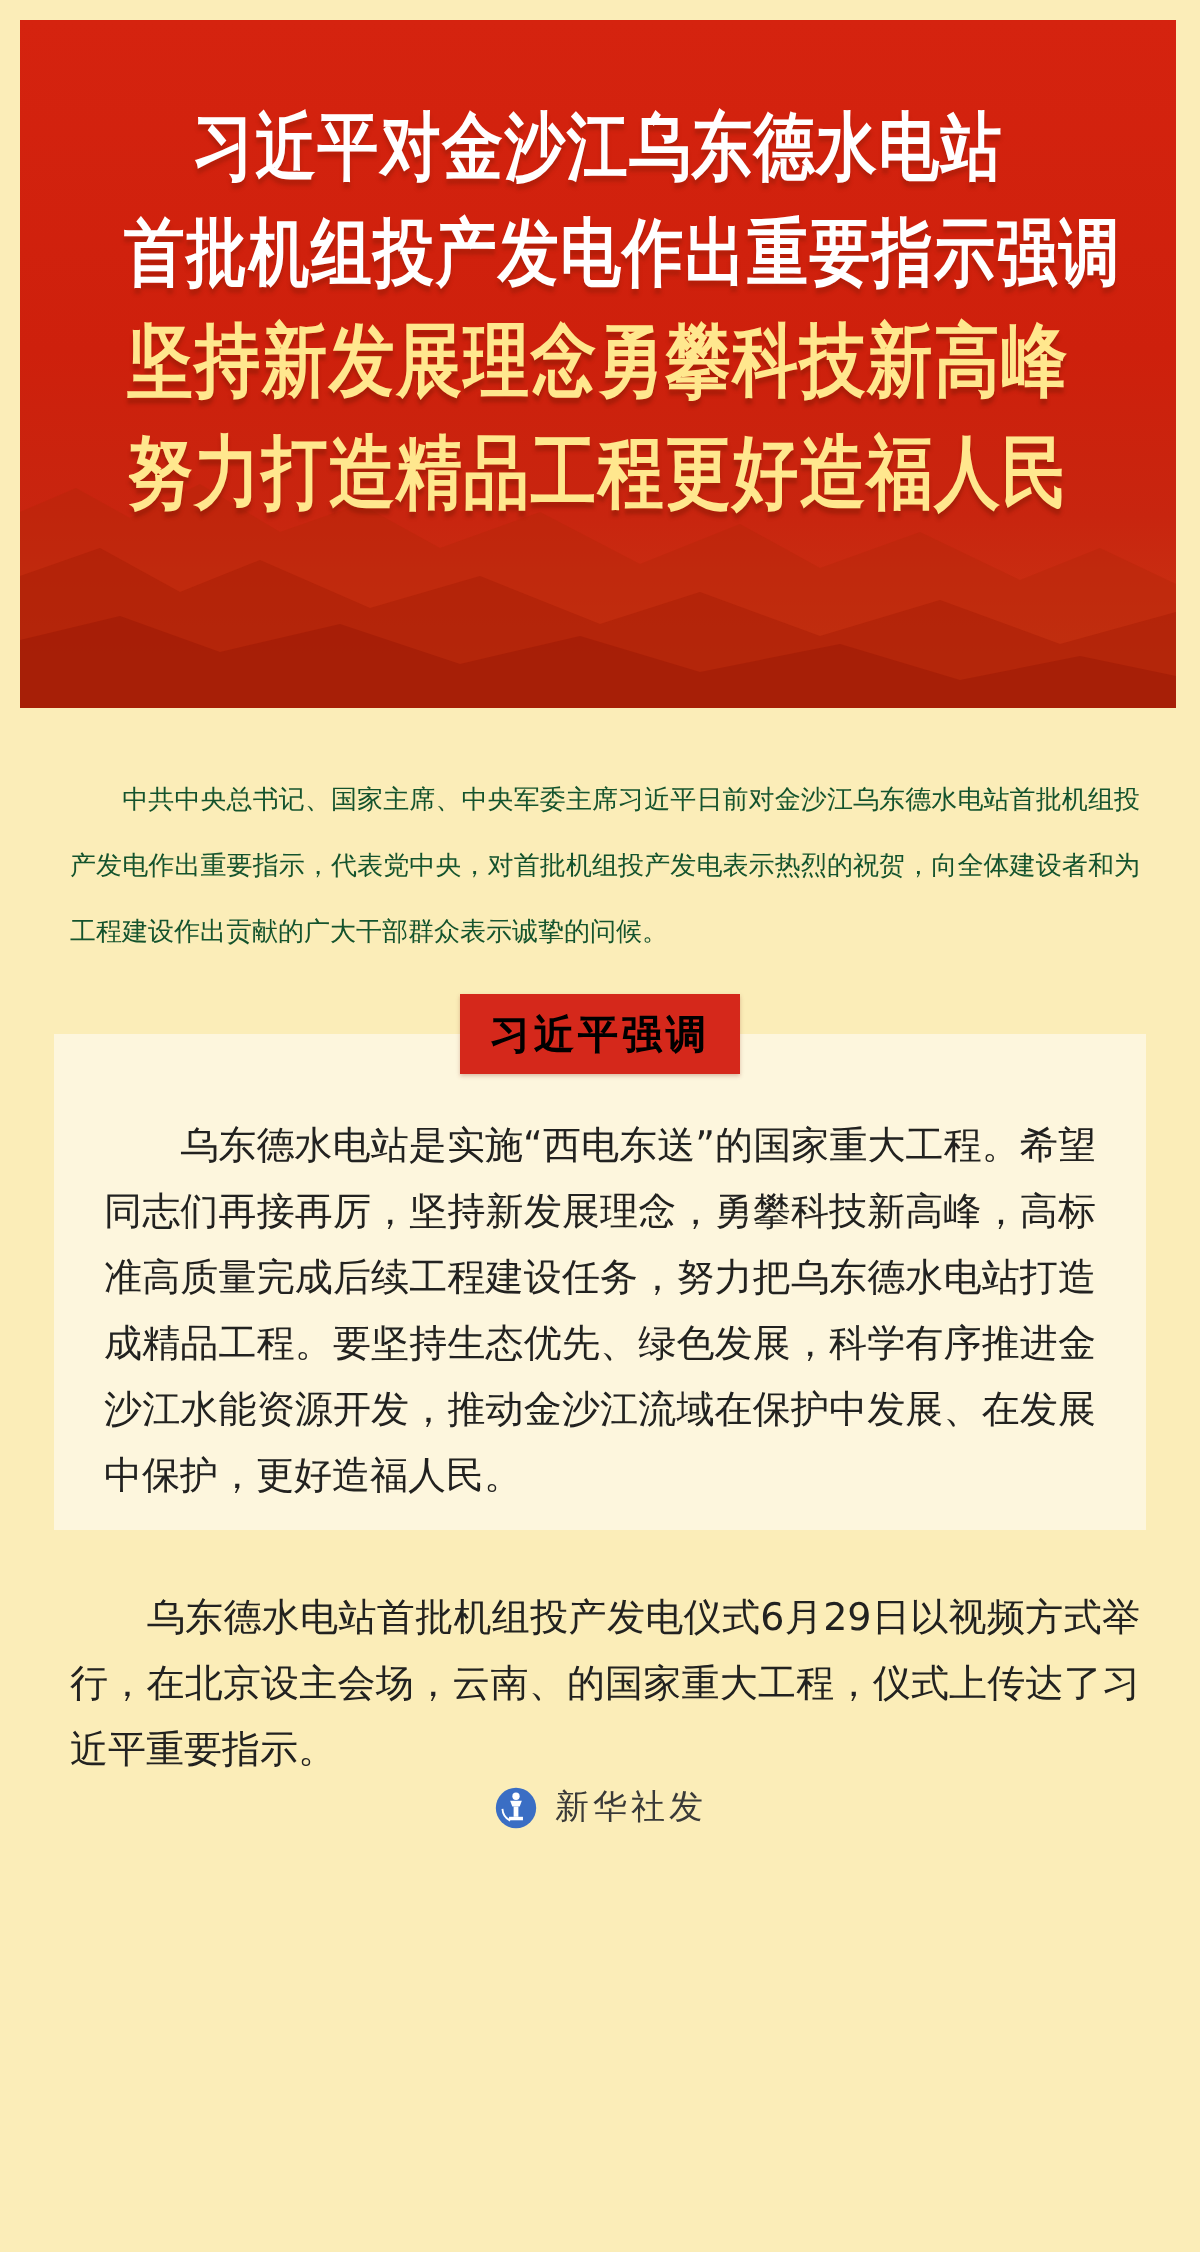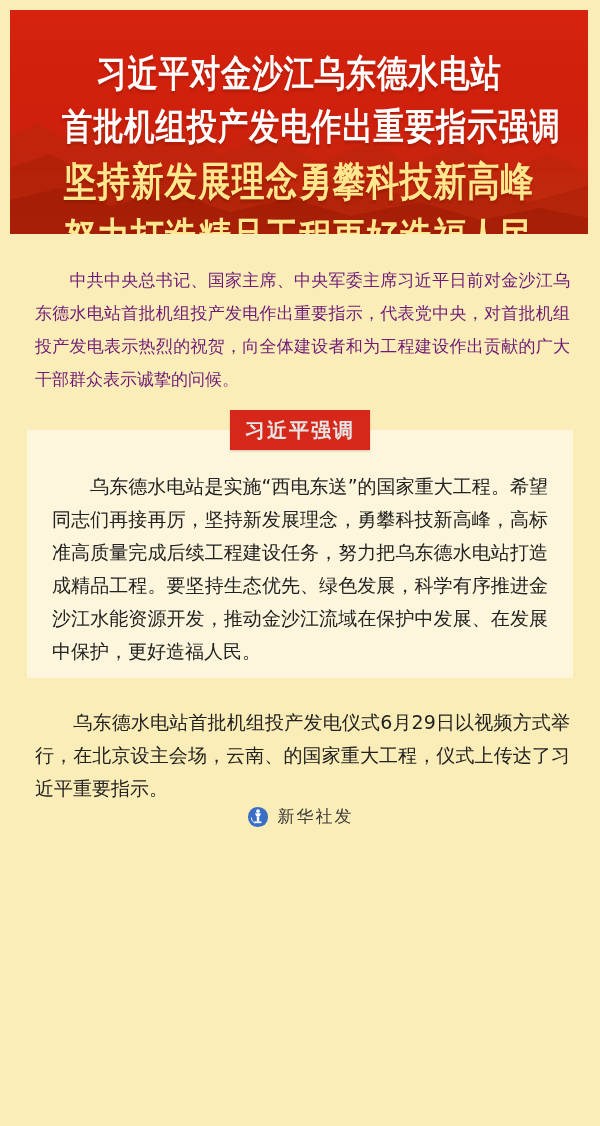--- a/index.html
+++ b/index.html
@@ -8,21 +8,21 @@
     background:#FBEDB8;
     font-family:"DejaVu Sans","Liberation Sans",sans-serif;
     position:relative;overflow:hidden;
   }
   .page{width:600px;height:1126px;overflow:hidden;}
 
   
   .banner{
     position:relative;
     margin:10px 12px 0 10px;
-    height:224px;
+    height:344px;
     background:linear-gradient(180deg,#D5230F 0%,#CE200C 48%,#C8250F 72%,#CA3A14 100%);
     text-align:center;
     overflow:hidden;
   }
   .banner svg.mountains{position:absolute;left:0;bottom:0;width:100%;height:150px;display:block;}
   .title-white{position:relative;padding-top:37px;}
   .title-white .t-line{
     font-size:37px;line-height:53px;font-weight:bold;color:#FFFFFF;
     transform:scaleX(0.82);letter-spacing:1px;
     text-shadow:0 3px 2px rgba(130,25,5,0.35);
@@ -32,35 +32,35 @@
   .title-yellow .t-line{
     font-size:40px;line-height:56px;font-weight:bold;color:#FFE78E;
     transform:scaleX(0.82);letter-spacing:1px;
     text-shadow:0 3px 2px rgba(130,25,5,0.45);
     white-space:nowrap;
   }
 
   
   .intro{
     margin:30px 30px 0 35px;
-    font-size:17px;line-height:33px;color:#701a75;
+    font-size:13px;line-height:33px;color:#14532d;
     text-align:justify;
   }
   .para{
     margin:28px 30px 0 35px;
     font-size:19px;line-height:33px;color:#222220;
     text-align:justify;
   }
   .para.second{margin-top:14px;}
 
   
   .quote-section{margin:14px 27px 0;position:relative;}
   .badge{
     display:table;margin:0 auto;position:relative;z-index:2;
-    background:#D5281B;color:#e5e5e5;
+    background:#D5281B;color:#000000;
     font-size:20px;font-weight:bold;line-height:24px;
     padding:8px 15px;letter-spacing:2px;
     box-shadow:0 1px 2px rgba(120,20,5,0.25);
   }
   .quote-box{
     margin-top:-20px;
     background:#FDF6DD;
     padding:40px 25px 10px;
   }
   .quote-text{

